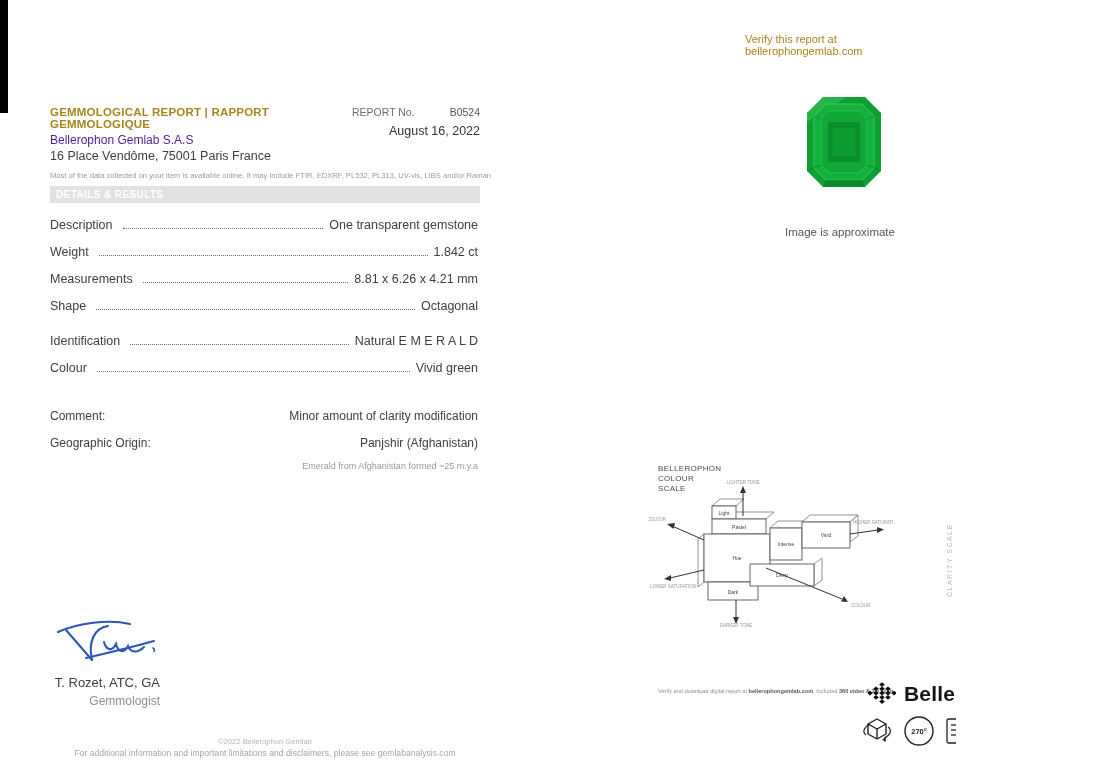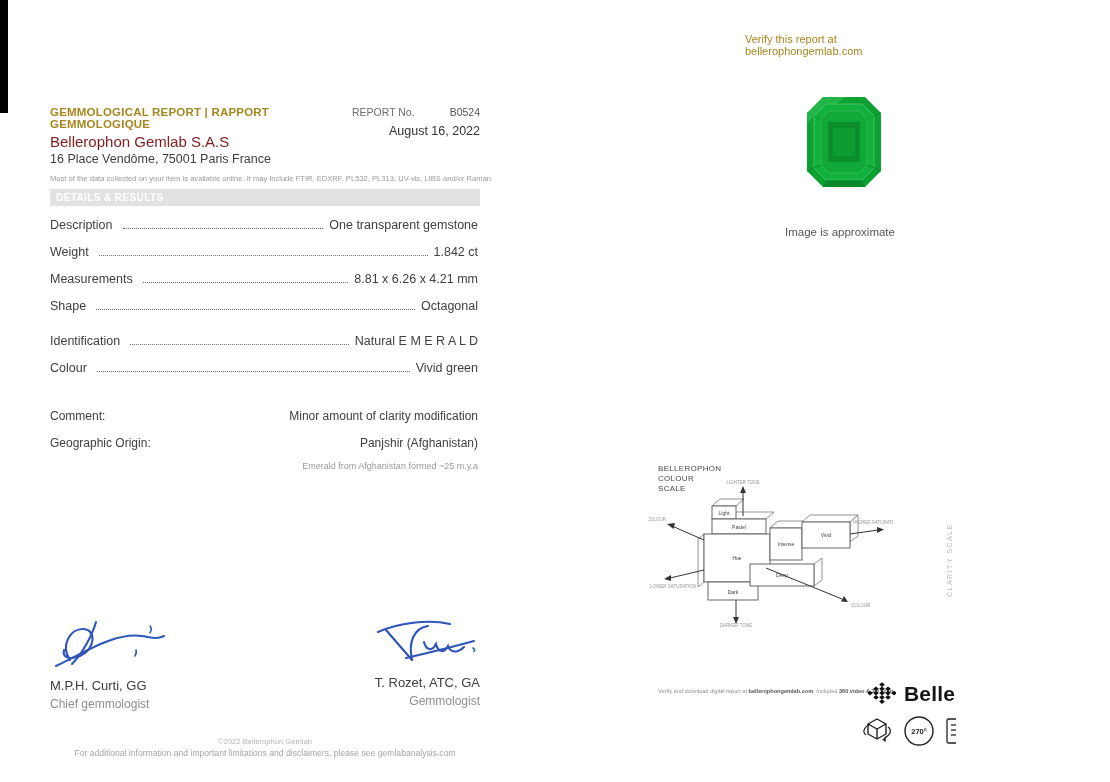--- a/index.html
+++ b/index.html
@@ -10,21 +10,21 @@
   
   #edge-strip{left:0;top:0;width:8px;height:113px;background:#000;}
 
   
   #verify-top{left:745px;top:33px;font-size:11px;color:#a6861e;}
 
   
   #header{left:50px;top:106px;width:430px;}
   .hdr-flex{display:flex;justify-content:center;align-items:flex-start;}
   .hdr-title{font-size:11.5px;font-weight:bold;color:#a6861e;letter-spacing:.2px;}
-  .hdr-company{font-size:15px;color:#7f1d1d;margin-top:3px;}
+  .hdr-company{font-size:12px;color:#4c1d95;margin-top:3px;}
   .hdr-address{font-size:12.5px;color:#3f3f3f;margin-top:2px;}
   .hdr-right{width:128px;flex:none;}
   .repno-row{display:flex;justify-content:space-between;font-size:10.5px;color:#6d6d6d;}
   .repno-val{color:#555;}
   .hdr-date{font-size:12.5px;color:#333;text-align:right;margin-top:6px;}
   .hdr-note{font-size:7.6px;color:#9a9a9a;margin-top:8px;white-space:nowrap;}
   .section-bar{margin-top:6px;background:#e2e2e2;height:17px;line-height:17px;
                padding-left:6px;font-size:10px;font-weight:bold;color:#fff;letter-spacing:.4px;}
 
   
@@ -260,31 +260,20 @@
     <div class="clarity-row">
       <span class="clarity-lbl">OPAQUE</span>
       <svg width="46" height="34" viewBox="0 0 46 34">
         <rect x="2" y="12" width="16" height="10" fill="#7d7d7d"></rect>
         <ellipse cx="30" cy="17" rx="13" ry="15" fill="#fff" stroke="#111" stroke-width="1.4"></ellipse>
       </svg>
     </div>
   </div>
 
   <div id="signatures" class="abs">
-    <div class="sig-col">
-      <svg width="135" height="58" viewBox="0 0 135 58" fill="none" stroke="#2f55b8" stroke-width="2.1" stroke-linecap="round">
-        <path d="M20 44 C10 30 20 12 34 13 C46 14 46 32 30 40 C20 44 12 42 14 34"></path>
-        <path d="M6 50 C32 38 64 16 92 20 C100 21 106 24 114 20"></path>
-        <path d="M46 6 C42 20 32 38 22 48"></path>
-        <path d="M100 10 c2 2 1 5 0 7" stroke-width="1.6"></path>
-        <path d="M86 34 c1 2 0 4 -1 6" stroke-width="1.6"></path>
-      </svg>
-      <div class="sig-name">M.P.H. Curti, GG</div>
-      <div class="sig-role">Chief gemmologist</div>
-    </div>
     <div class="sig-col right">
       <svg width="110" height="55" viewBox="0 0 110 55" fill="none" stroke="#2f55b8" stroke-width="2.1" stroke-linecap="round">
         <path d="M8 16 C28 7 58 3 80 8"></path>
         <path d="M16 14 L42 44"></path>
         <path d="M42 44 C38 26 44 12 58 10"></path>
         <path d="M54 26 c2 8 8 10 12 2 c2 8 8 10 12 2 c2 6 9 8 16 1"></path>
         <path d="M36 42 C62 36 86 30 104 25"></path>
         <path d="M103 32 c1.5 1 2 2.5 1 3.5" stroke-width="1.6"></path>
       </svg>
       <div class="sig-name">T. Rozet, ATC, GA</div>

